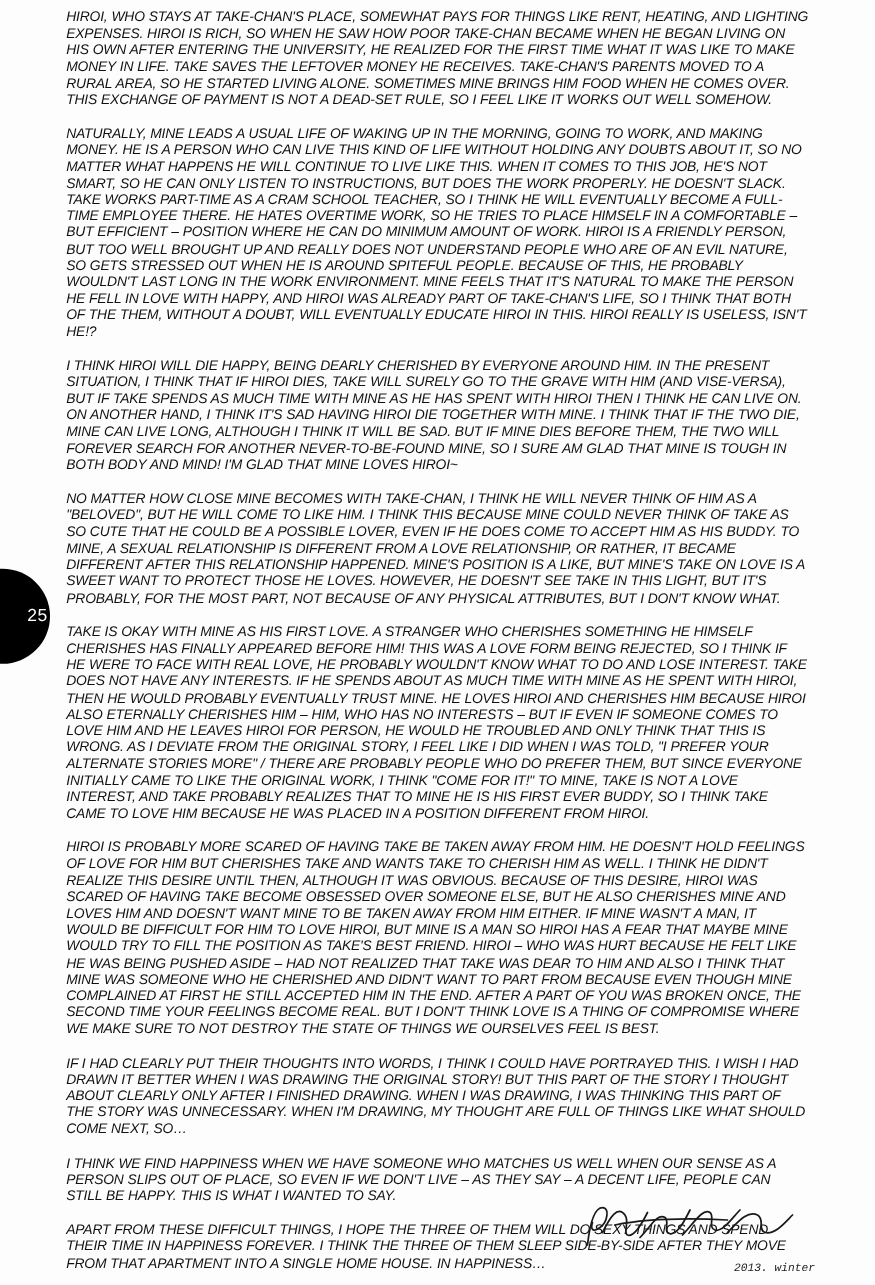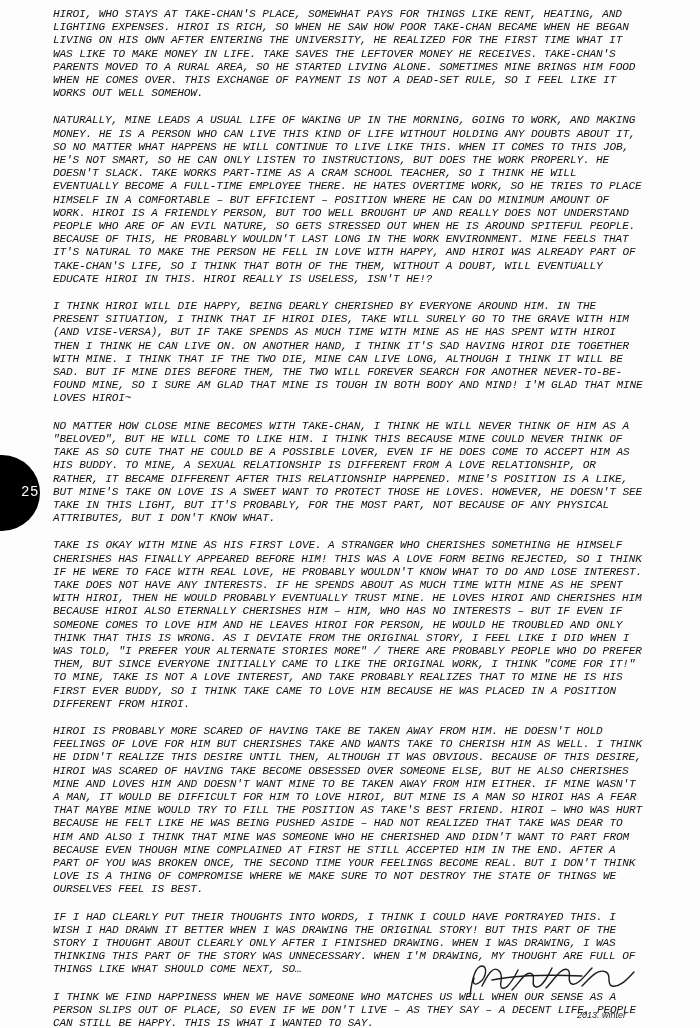--- a/index.html
+++ b/index.html
@@ -33,34 +33,34 @@
     z-index: 5;
   }
   .page-number {
     position: absolute;
     left: 18px;
     top: 484px;
     width: 24px;
     text-align: center;
     color: #ffffff;
     font-size: 14px;
-    font-family: Liberation Mono, monospace;
+    font-family: Liberation Sans, sans-serif;
     letter-spacing: 0.5px;
     z-index: 6;
   }
   .text-body {
     position: absolute;
     left: 53px;
     top: 8px;
     width: 594px;
     z-index: 2;
   }
   p.para {
     margin: 0 0 14px 0;
-    font-family: Liberation Mono, monospace;
+    font-family: Liberation Sans, sans-serif;
     font-size: 11.1px;
     line-height: 13.2px;
     letter-spacing: -0.15px;
     color: #111111;
     text-transform: uppercase;
     font-style: italic;
     text-align: left;
     word-spacing: 0.2px;
   }
   
@@ -73,23 +73,23 @@
     bottom: 14px;
     width: 180px;
     height: 58px;
     z-index: 4;
   }
   .signature-area svg {
     display: block;
   }
   .sig-date {
     position: absolute;
-    right: 74px;
+    right: 48px;
     bottom: 8px;
-    font-family: Liberation Sans, sans-serif;
+    font-family: Liberation Mono, monospace;
     font-size: 9px;
     color: #222222;
     font-style: italic;
     z-index: 4;
   }
 </style>
 </head>
 <body>
 
 <div class="page">

